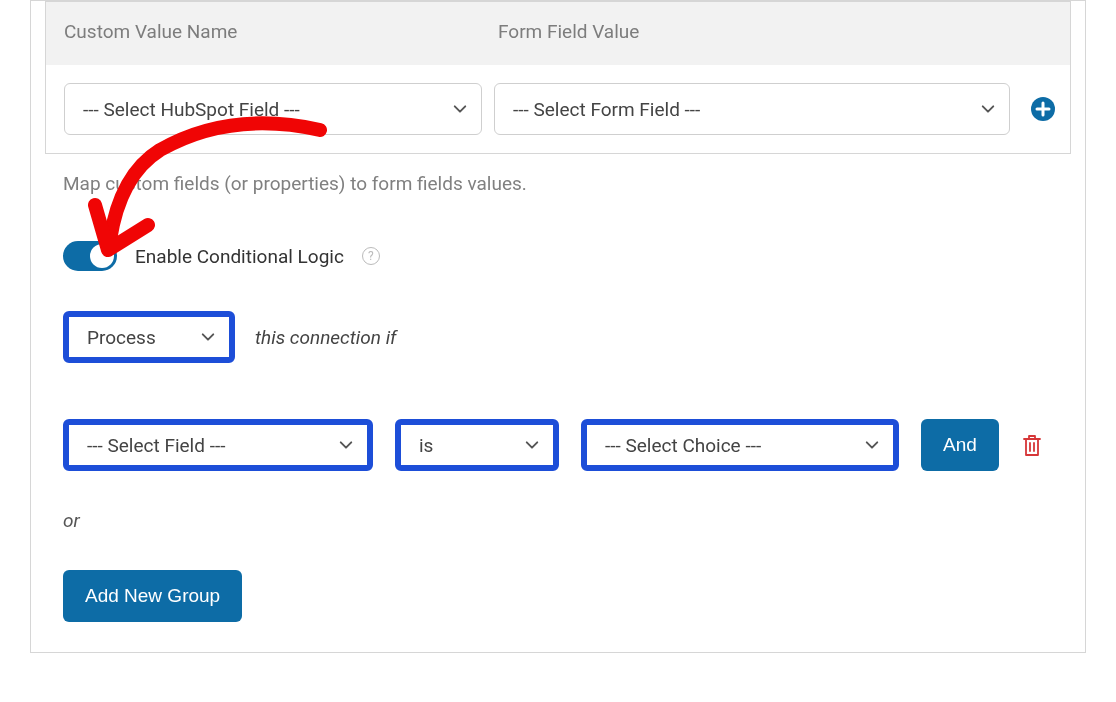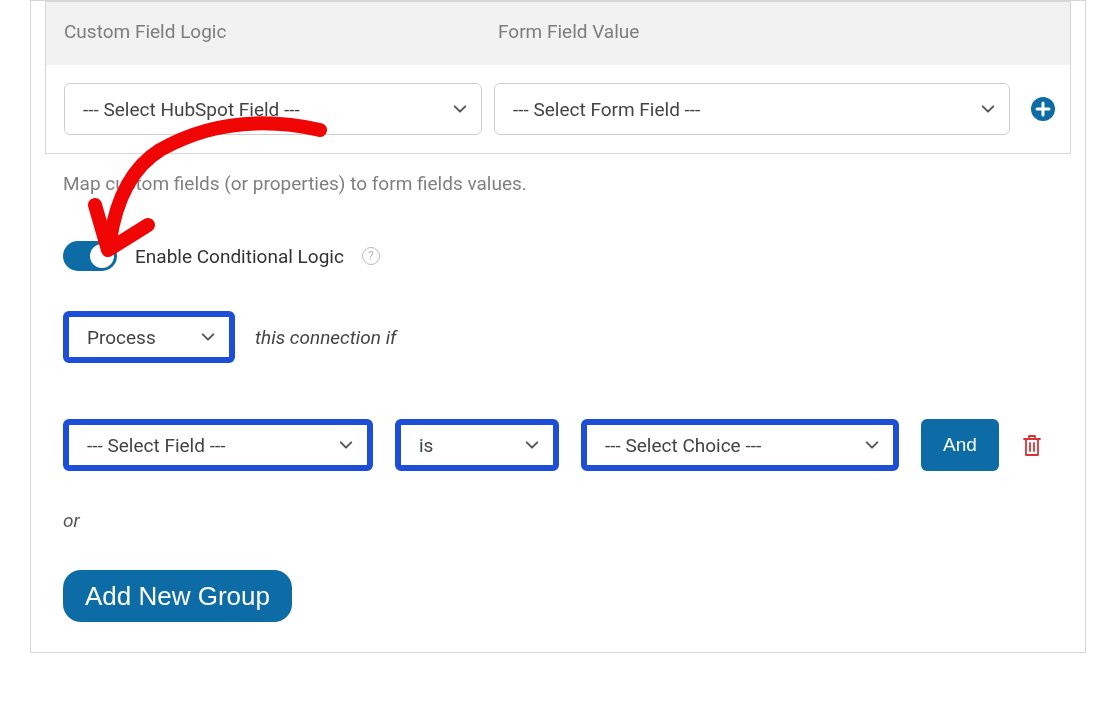--- a/index.html
+++ b/index.html
@@ -158,22 +158,22 @@
       color: #555;
       padding: 38px 0 0 18px;
       margin: 0 14px;
     }
     .add-group-button {
       background: #0d6ca6;
       color: #fff;
       height: 52px;
       padding: 0 22px;
       border: none;
-      border-radius: 18px;
-      font-size: 26px;
+      border-radius: 6px;
+      font-size: 19px;
       font-weight: 500;
       cursor: pointer;
       margin: 38px 0 0 32px;
     }
     .red-arrow {
       position: absolute;
       left: 80px;
       top: 110px;
       width: 260px;
       height: 170px;
@@ -181,21 +181,21 @@
       z-index: 10;
     }
   </style>
 </head>
 <body>
 
 <div class="outer-panel">
 
   <div class="mapping-table">
     <div class="mapping-header">
-      <div class="col1">Custom Field Logic</div>
+      <div class="col1">Custom Value Name</div>
       <div class="col2">Form Field Value</div>
     </div>
     <div class="mapping-row">
       <div class="select-field wide1">
         <span>--- Select HubSpot Field ---</span>
         <svg class="chevron-down" viewBox="0 0 16 16">
             <path d="M2 5 L8 11 L14 5" stroke="currentColor" stroke-width="2.2" fill="none" stroke-linecap="round" stroke-linejoin="round"></path>
           </svg>
       </div>
       <div class="select-field wide2">

